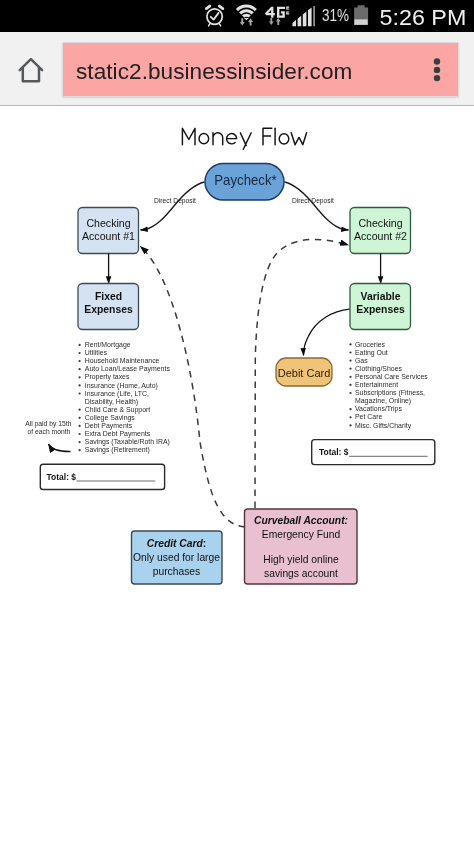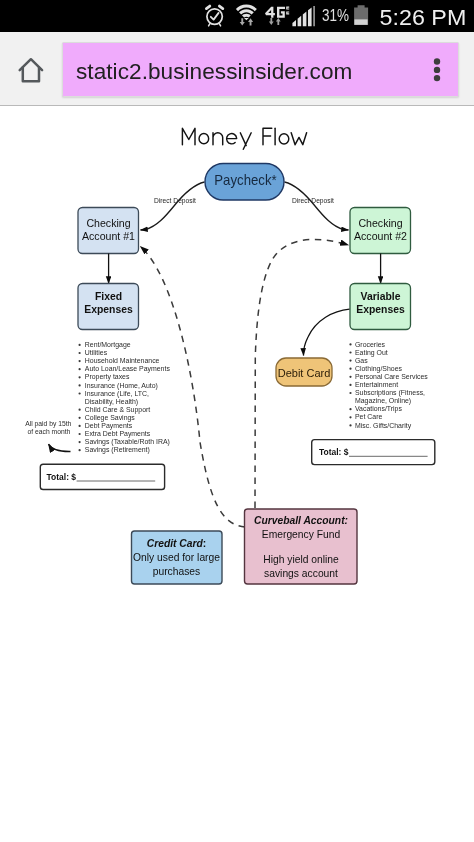--- a/index.html
+++ b/index.html
@@ -9,21 +9,21 @@
 
   
   .statusbar { position:absolute; top:0; left:0; width:474px; height:32px;
      background:#000; }
 
   
   .toolbar { position:absolute; top:32px; left:0; width:474px; height:74px;
      background:#f1f1f1; border-bottom:1.5px solid #b9b9b9; }
   .home-btn { position:absolute; left:11px; top:15px; width:48px; height:40px; }
   .urlbar { position:absolute; left:61.5px; top:10px; width:397px; height:55px;
-     background:#f0abfc; border:1px solid #dcdcdc; border-radius:1.5px;
+     background:#fca5a5; border:1px solid #dcdcdc; border-radius:1.5px;
      box-shadow:0 1px 2px rgba(0,0,0,0.13); }
   .urltext { position:absolute; left:13.5px; top:16px; font-size:22.6px; color:#212121;
      letter-spacing:0.05px; line-height:26px; white-space:nowrap; }
   .menu-btn { position:absolute; left:428px; top:25px; width:18px; height:30px; }
 
   
   .page { position:absolute; top:106px; left:0; width:474px; height:736px;
      background:#fff;border-radius:23px; }
   svg.diagram { position:absolute; left:0; top:0; }
 

